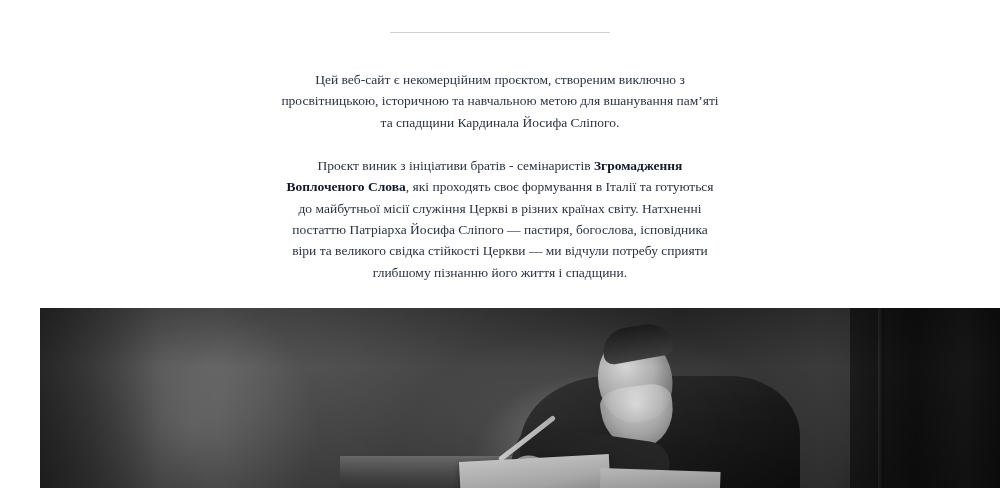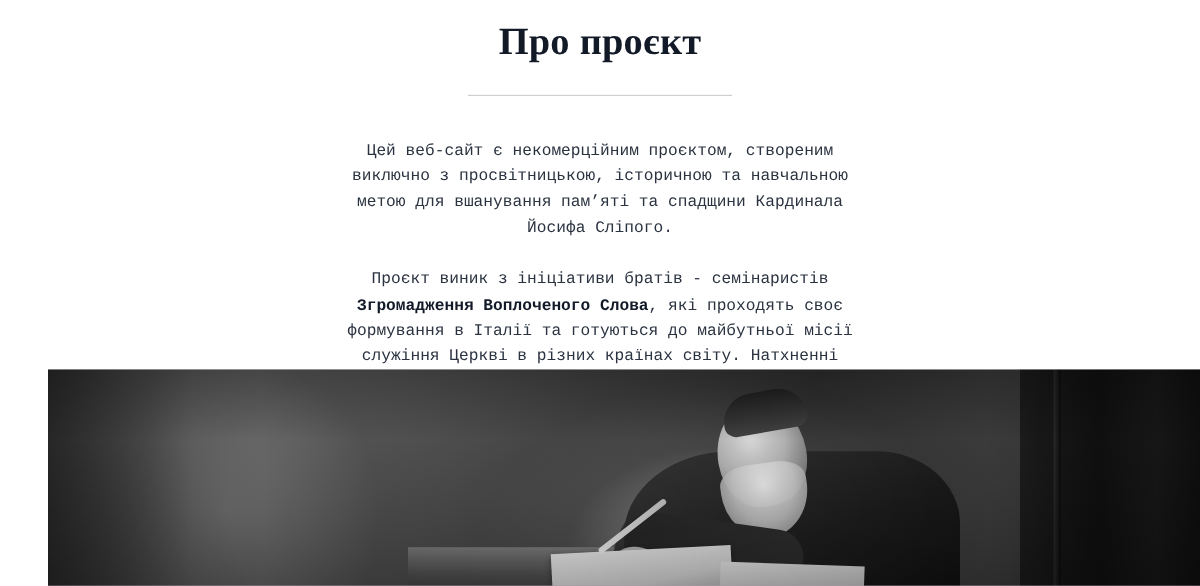--- a/index.html
+++ b/index.html
@@ -54,21 +54,20 @@
     padding-top: 36px;
     text-align: center;
   }
 
   .about-paragraph {
     margin: 0;
     font-size: 13.5px;
     line-height: 1.58;
     color: #2b3340;
     text-align: center;
-    font-family: Liberation Mono, monospace;
   }
 
   .about-paragraph + .about-paragraph {
     margin-top: 22px;
   }
 
   .about-paragraph strong {
     font-weight: bold;
     color: #121a28;
   }
@@ -251,21 +250,20 @@
       linear-gradient(180deg, rgba(0,0,0,0.22) 0%, rgba(0,0,0,0) 30%, rgba(0,0,0,0.30) 100%);
     pointer-events: none;
   }
 </style>
 </head>
 <body>
 
 <div class="page">
 
   <section class="about-section">
-    <h1 class="page-title">Про проєкт</h1>
     <hr class="title-rule">
 
     <div class="about-body">
       <p class="about-paragraph">
         <span>Цей веб-сайт є некомерційним проєктом, створеним виключно з просвітницькою, історичною та навчальною метою для вшанування пам’яті та спадщини Кардинала Йосифа Сліпого.</span>
       </p>
       <p class="about-paragraph">
         <span>Проєкт виник з ініціативи братів - семінаристів </span><strong>Згромадження Воплоченого Слова</strong><span>, які проходять своє формування в Італії та готуються до майбутньої місії служіння Церкві в різних країнах світу. Натхненні постаттю Патріарха Йосифа Сліпого — пастиря, богослова, ісповідника віри та великого свідка стійкості Церкви — ми відчули потребу сприяти глибшому пізнанню його життя і спадщини.</span>
       </p>
     </div>

